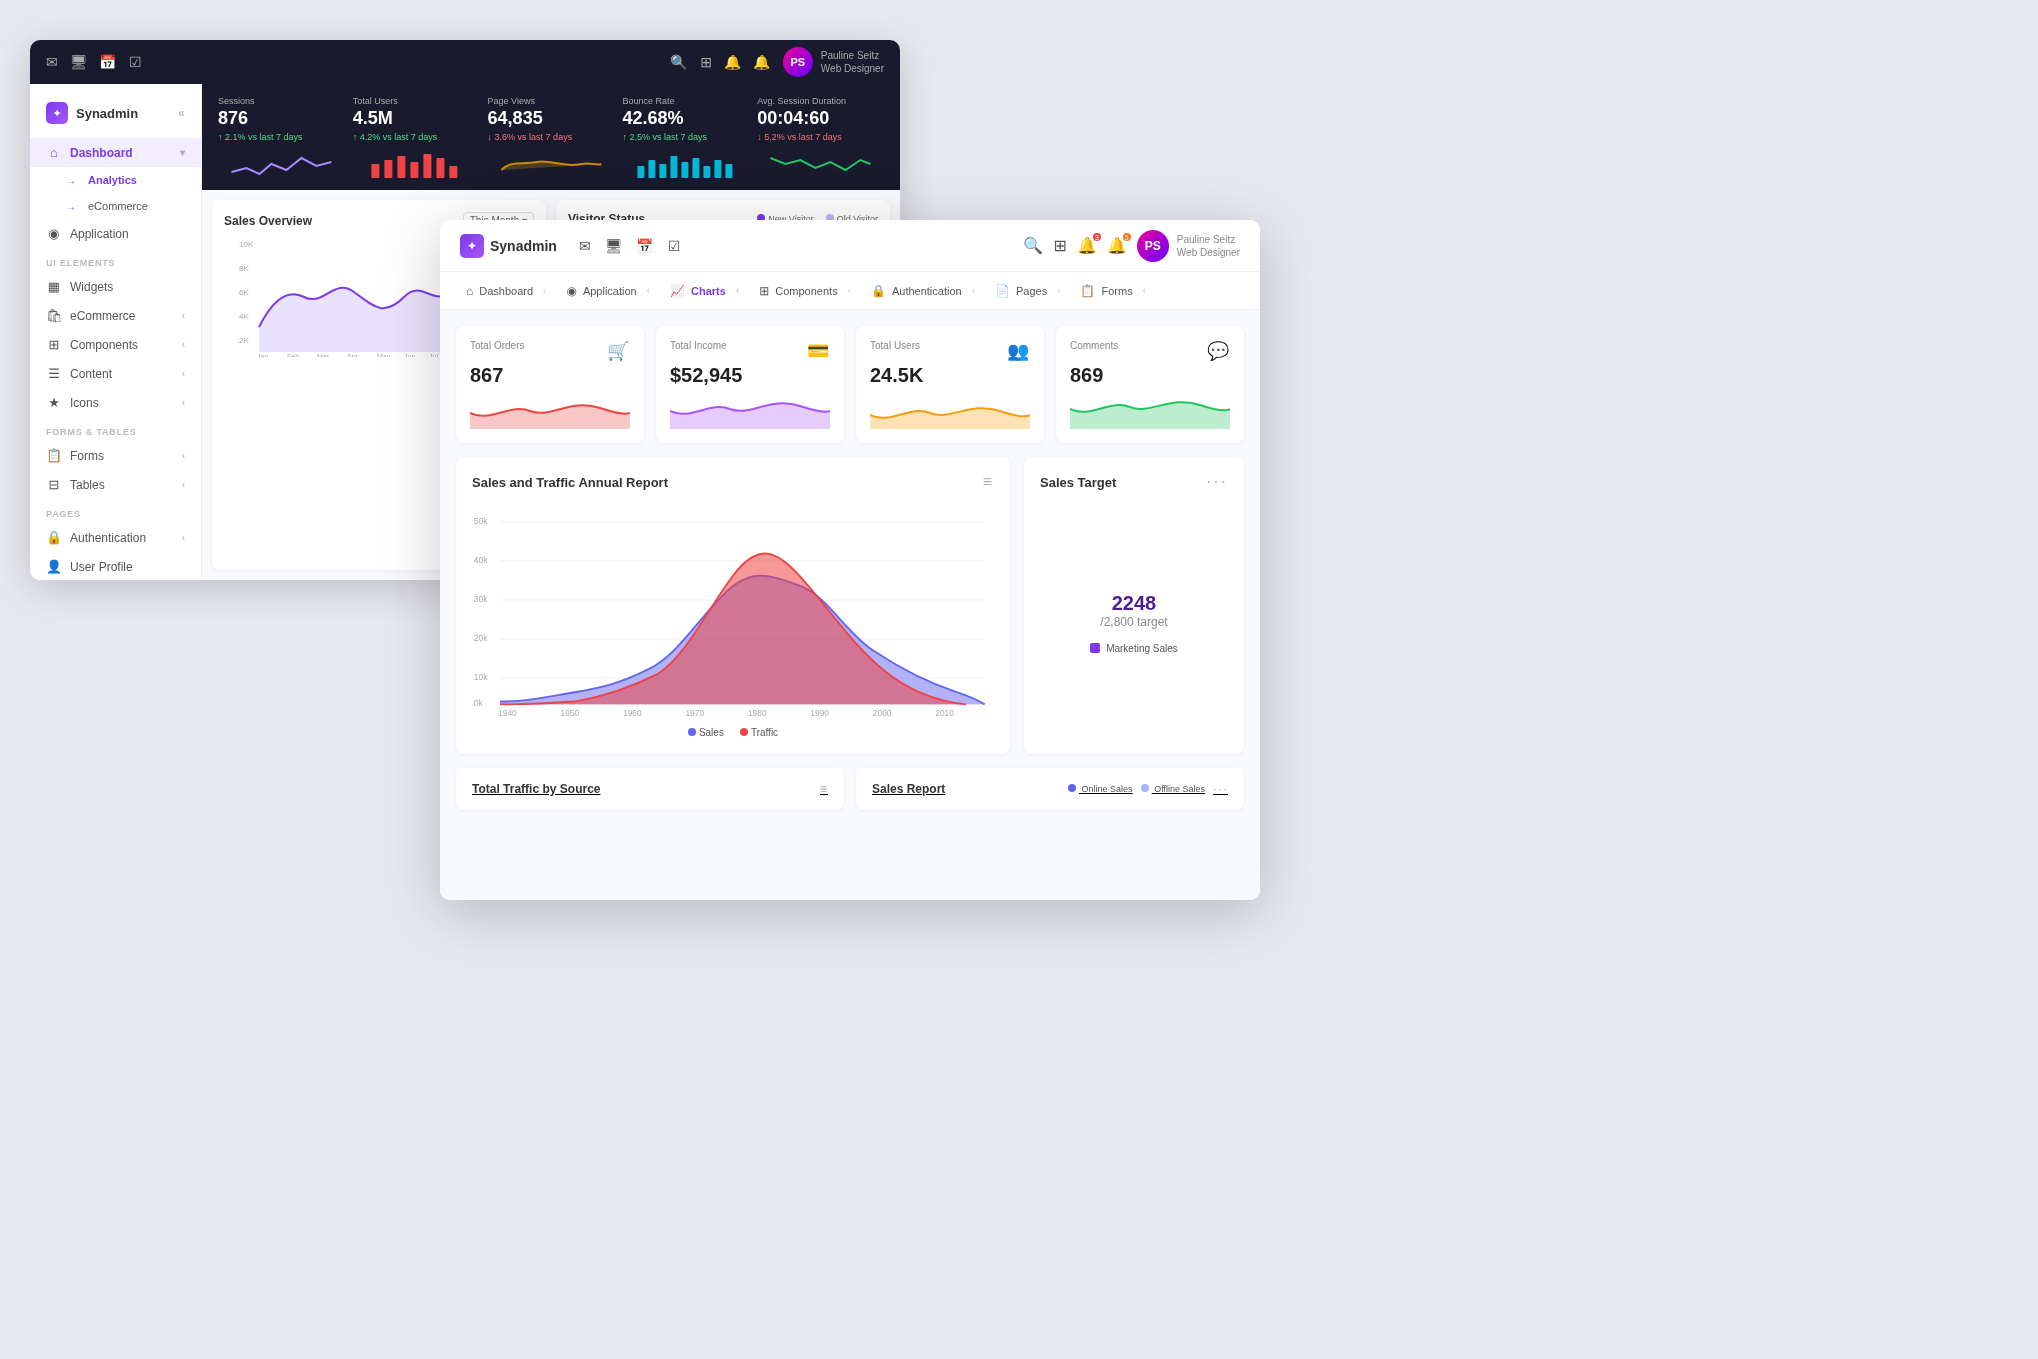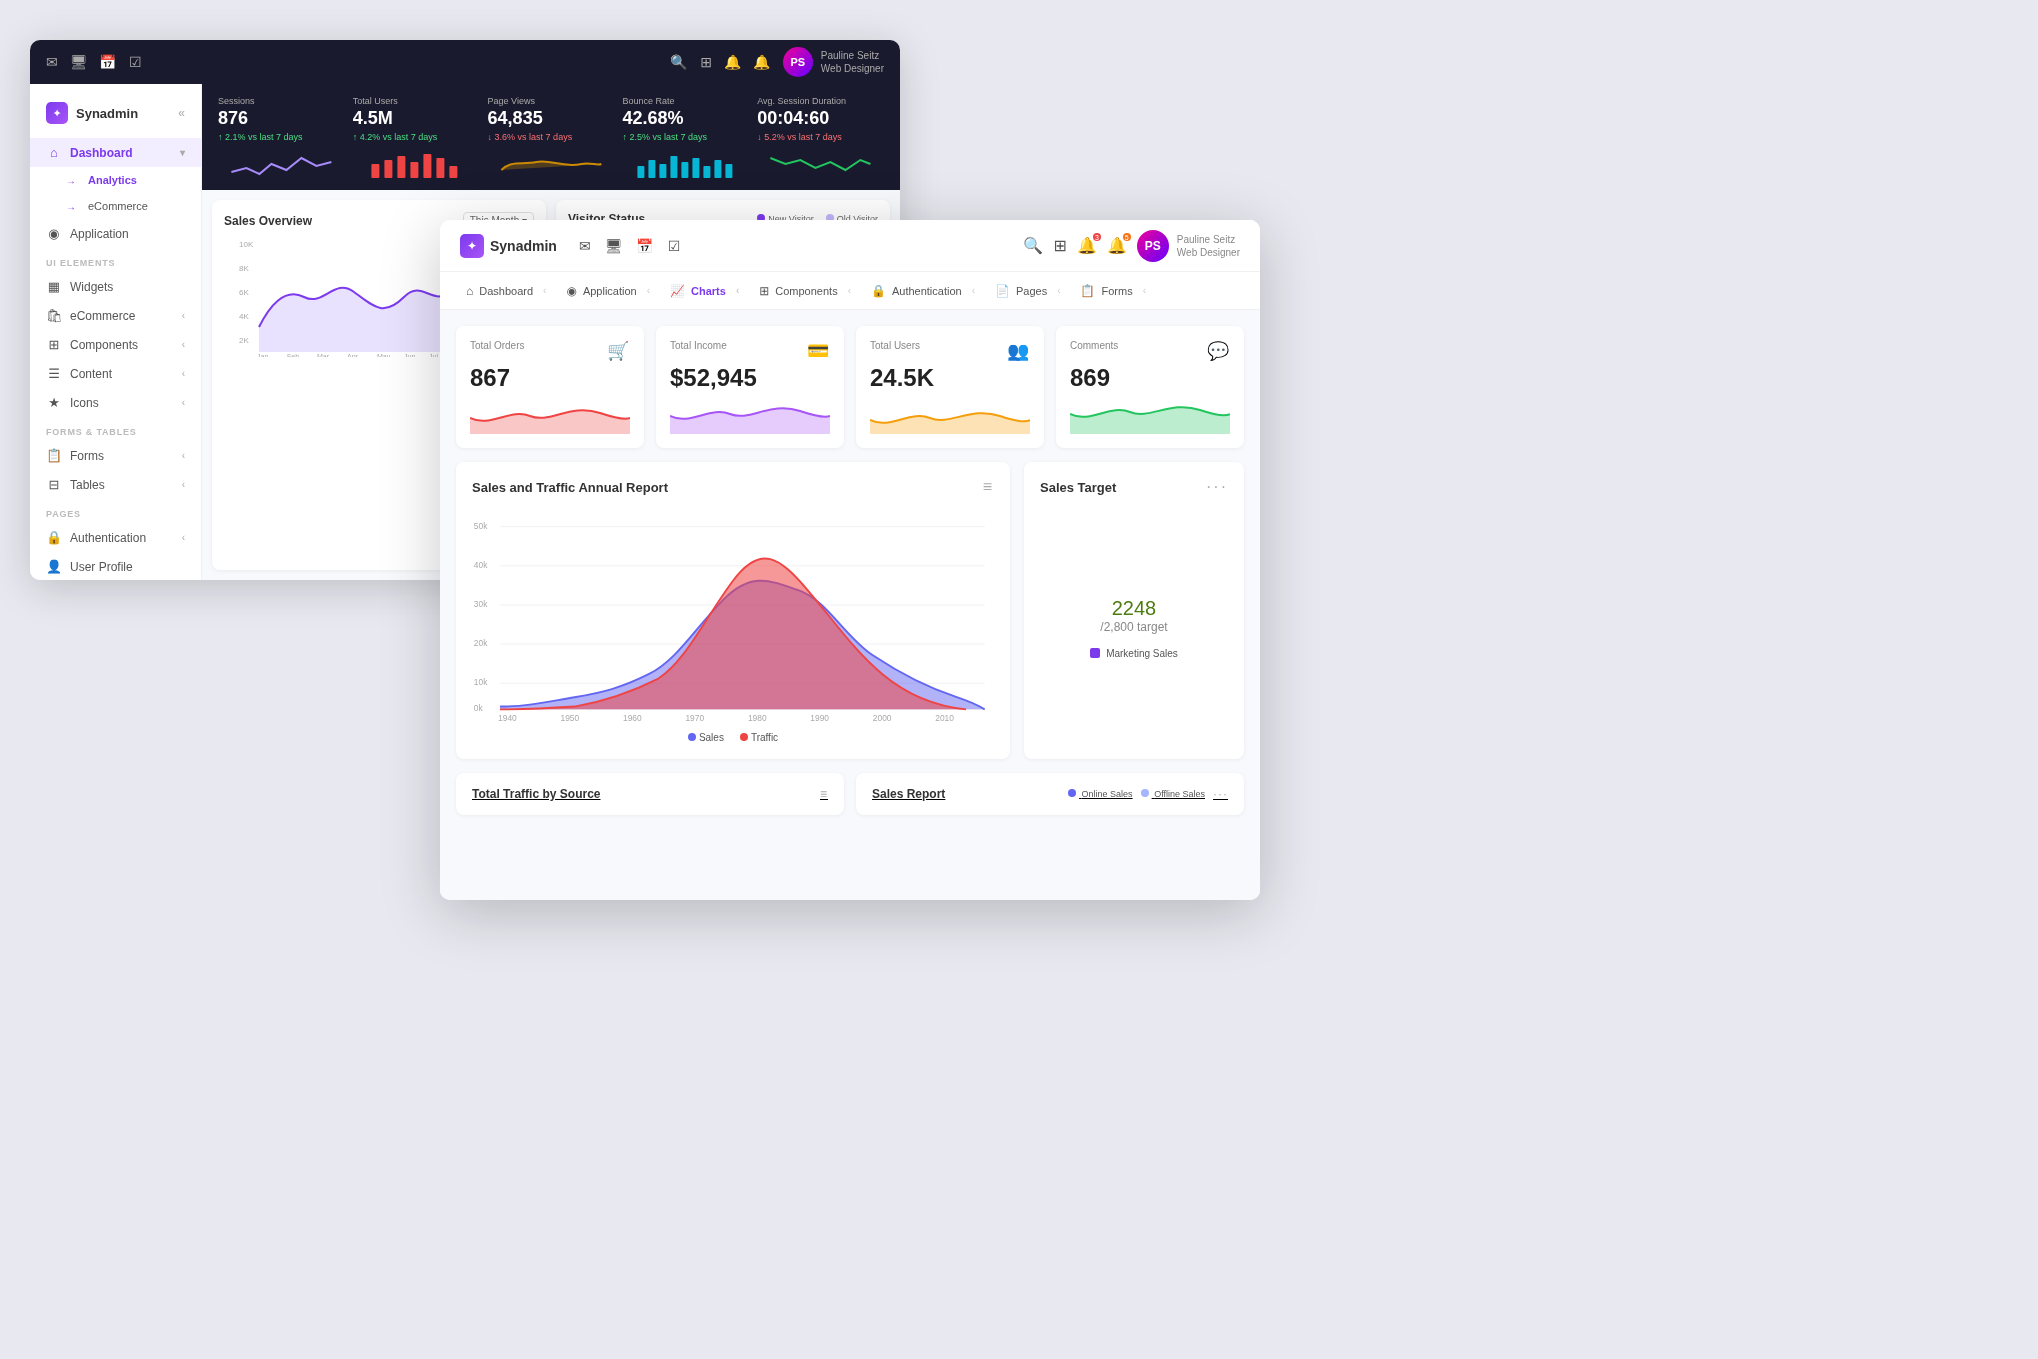--- a/index.html
+++ b/index.html
@@ -359,21 +359,21 @@
       border-radius: 8px;
       padding: 14px;
       box-shadow: 0 1px 4px rgba(0,0,0,0.06);
       display: flex;
       flex-direction: column;
       gap: 2px;
       overflow: hidden;
     }
     .kpi-top { display: flex; align-items: flex-start; justify-content: space-between; }
     .kpi-label { font-size: 10px; color: #888; }
-    .kpi-value { font-size: 24px; font-weight: 700; color: #222; }
+    .kpi-value { font-size: 20px; font-weight: 700; color: #222; }
     .kpi-icon { font-size: 18px; color: #bbb; }
     .kpi-mini { height: 36px; margin-top: 4px; }
 
     
     .annual-report-card {
       background: #fff;
       border-radius: 8px;
       padding: 16px;
       box-shadow: 0 1px 4px rgba(0,0,0,0.06);
       flex: 1;
@@ -449,21 +449,21 @@
       text-align: center;
     }
     .donut-center .reached-label { font-size: 9px; color: #888; }
     .donut-center .reached-pct { font-size: 22px; font-weight: 700; color: #333; }
     .donut-wrap { position: relative; width: 120px; height: 120px; }
 
     .target-info {
       text-align: center;
       margin-top: 8px;
     }
-    .target-number { font-size: 20px; font-weight: 400; color: #4d7c0f; }
+    .target-number { font-size: 20px; font-weight: 700; color: #4c1d95; }
     .target-sub { font-size: 12px; color: #888; }
     .target-legend {
       display: flex;
       align-items: center;
       gap: 6px;
       font-size: 10px;
       color: #555;
       margin-top: 6px;
       justify-content: flex-end;
     }

